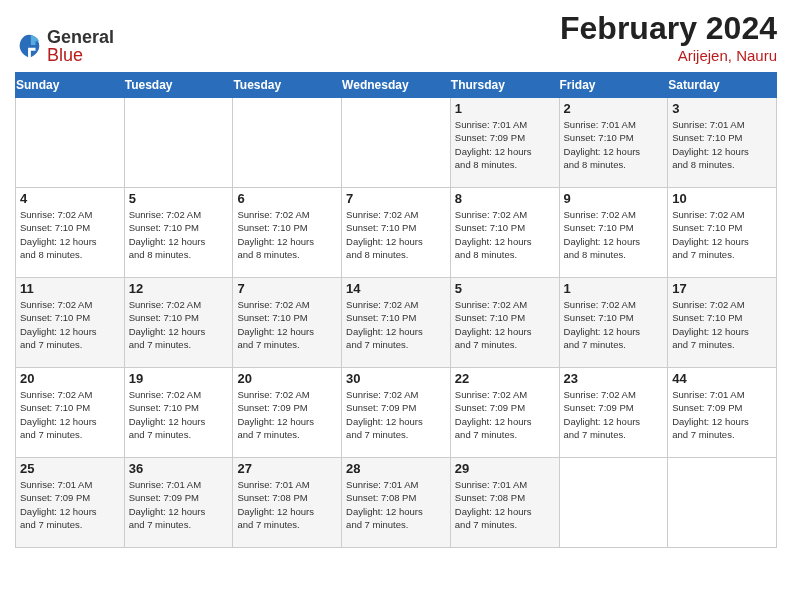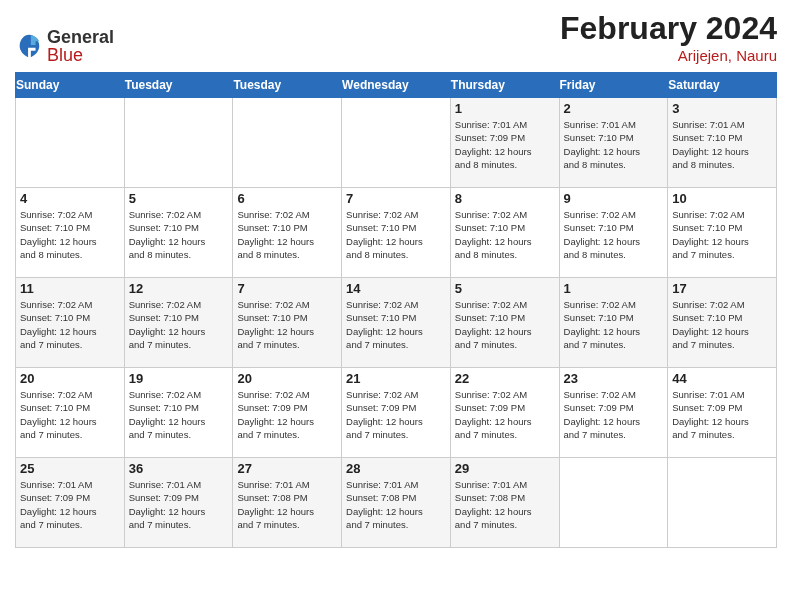--- a/index.html
+++ b/index.html
@@ -278,21 +278,21 @@
 and 7 minutes.</div>
         </td>
         <td>
           <span class="day-number">20</span>
           <div class="day-info" style="white-space: pre-line;">Sunrise: 7:02 AM
 Sunset: 7:09 PM
 Daylight: 12 hours
 and 7 minutes.</div>
         </td>
         <td>
-          <span class="day-number">21</span>
+          <span class="day-number">30</span>
           <div class="day-info" style="white-space: pre-line;">Sunrise: 7:02 AM
 Sunset: 7:09 PM
 Daylight: 12 hours
 and 7 minutes.</div>
         </td>
         <td>
           <span class="day-number">22</span>
           <div class="day-info" style="white-space: pre-line;">Sunrise: 7:02 AM
 Sunset: 7:09 PM
 Daylight: 12 hours

